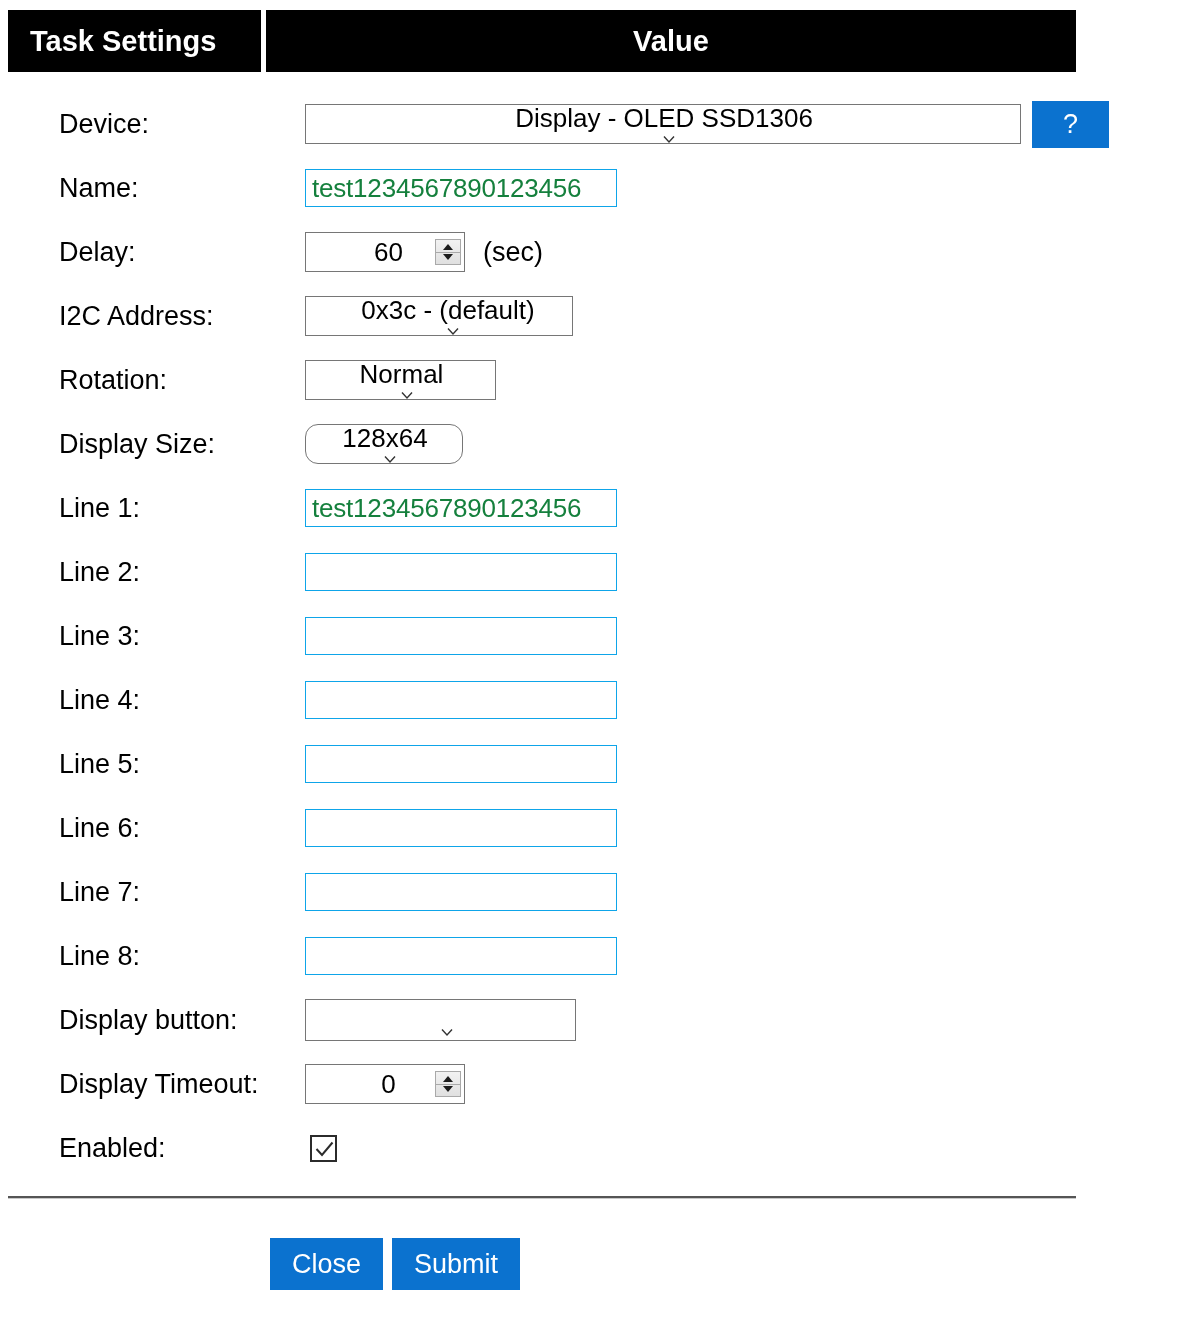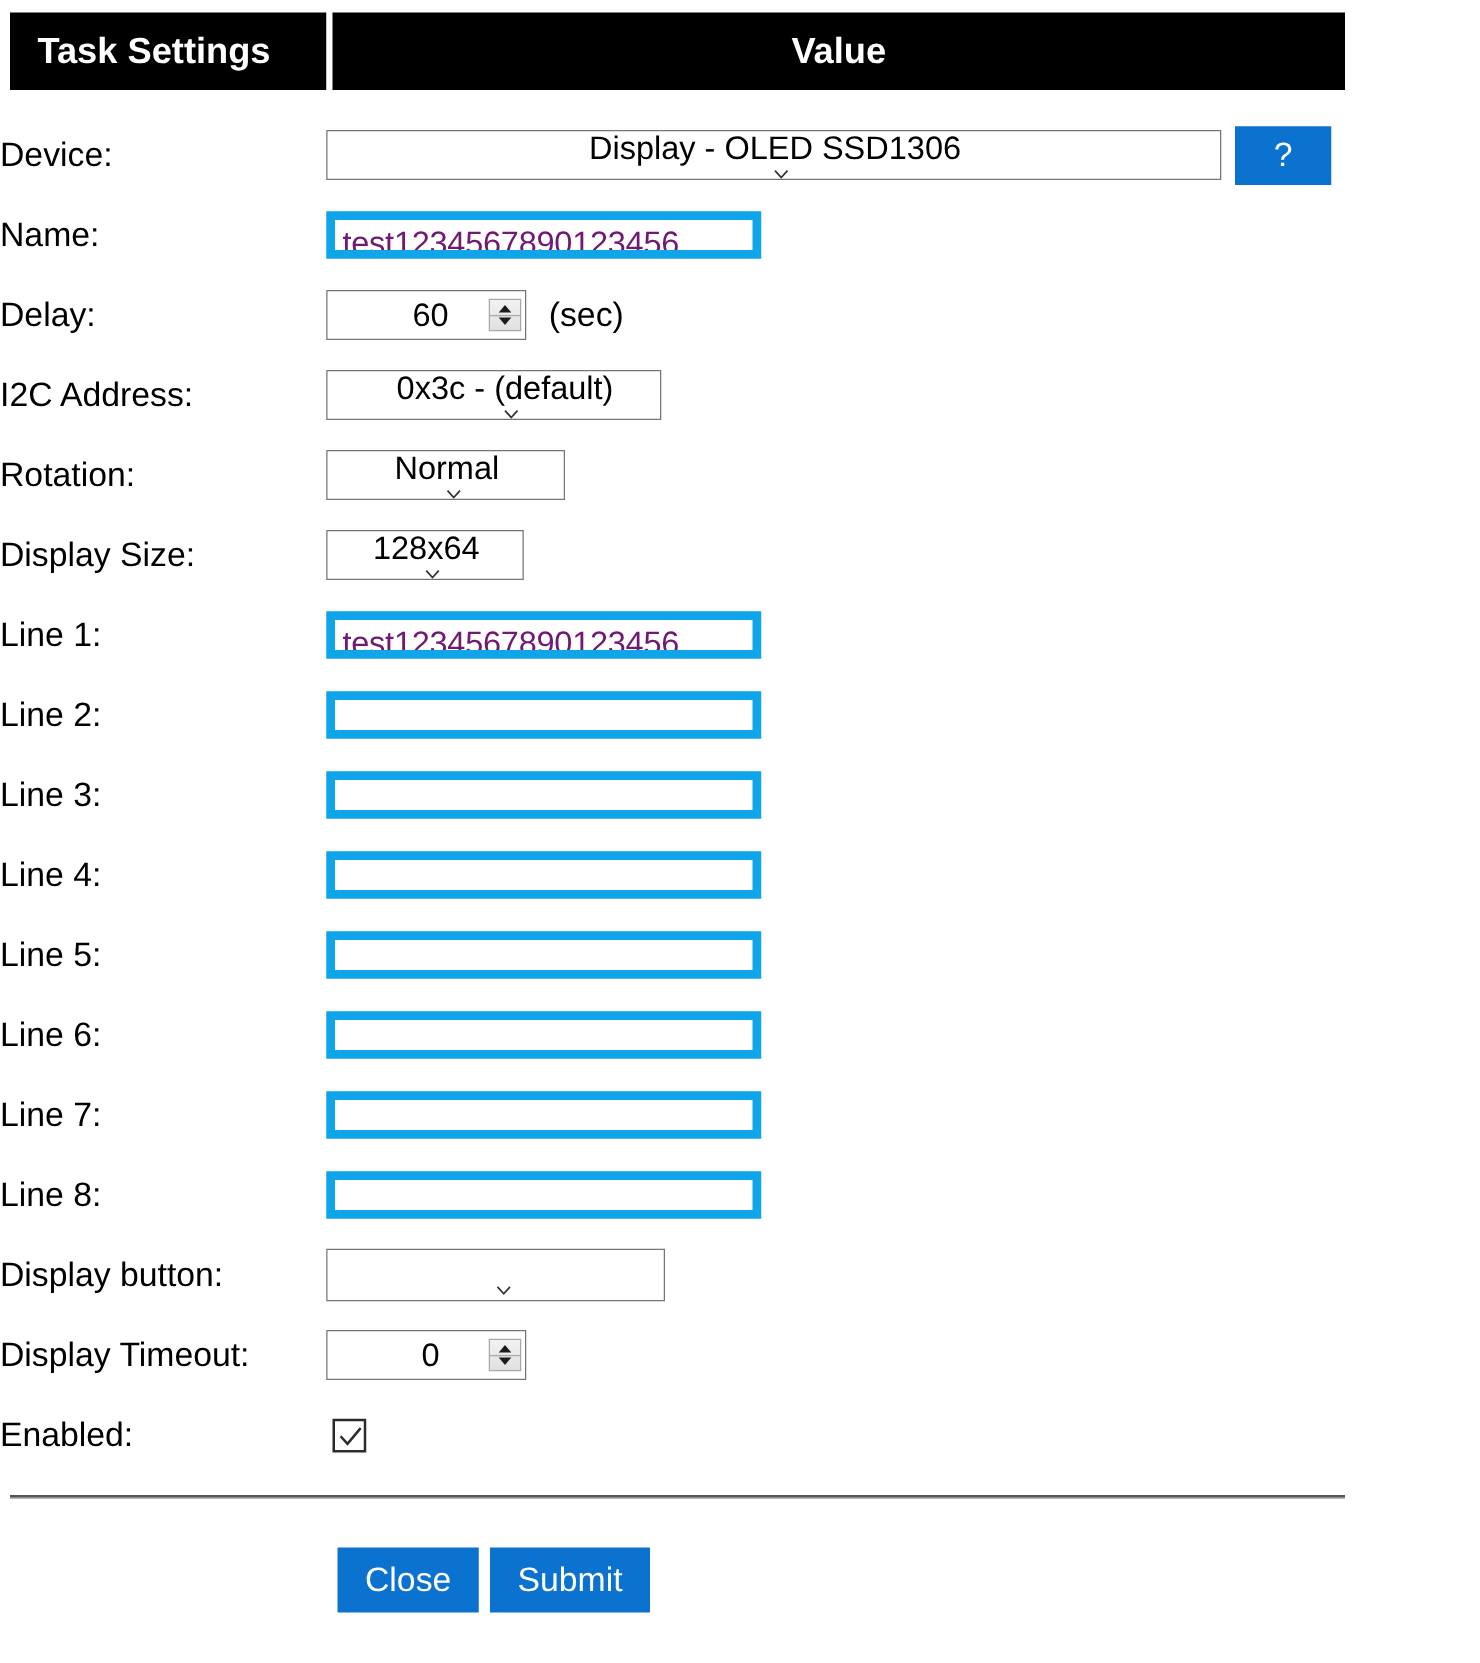--- a/index.html
+++ b/index.html
@@ -58,44 +58,46 @@
     width: 1184px;
   }
   .row {
     position: relative;
     height: 64px;
     display: flex;
     align-items: center;
   }
   .label {
     width: 261px;
+    padding-left: 15px;
     font-size: 27px;
     line-height: 1;
     white-space: nowrap;
+    margin-left: 44px;
   }
   .field {
     flex: 1;
     display: flex;
     align-items: center;
     gap: 6px;
   }
 
   
   .txt {
     height: 38px;
-    border: 7px solid #0ea5e9;
+    border: 1px solid #0ea5e9;
     background: #ffffff;
     font-family: "Liberation Sans", sans-serif;
     font-size: 26px;
     line-height: 36px;
     padding: 0 2px 0 6px;
-    color: #701a75;
+    color: #15803d;
     white-space: nowrap;
     overflow: hidden;
-    width: 348px;
+    width: 312px;
   }
   .txt.filled { letter-spacing: -0.2px; }
 
   .sel {
     height: 40px;
     border: 1px solid #767676;
     background: #ffffff;
     font-size: 26px;
     display: flex;
     align-items: center;
@@ -110,21 +112,21 @@
     width: 16px;
     height: 16px;
     flex: 0 0 16px;
     display: inline-block;
   }
   .sel .chev svg { display: block; }
 
   .sel-device { width: 716px; }
   .sel-i2c    { width: 268px; padding-left: 24px; }
   .sel-rot    { width: 191px; }
-  .sel-size   { width: 158px; }
+  .sel-size   { width: 158px; border-radius: 13px; }
   .sel-btn    { width: 271px; height: 42px; }
 
   .num {
     position: relative;
     height: 40px;
     border: 1px solid #767676;
     background: #ffffff;
     font-size: 26px;
     display: flex;
     align-items: center;

